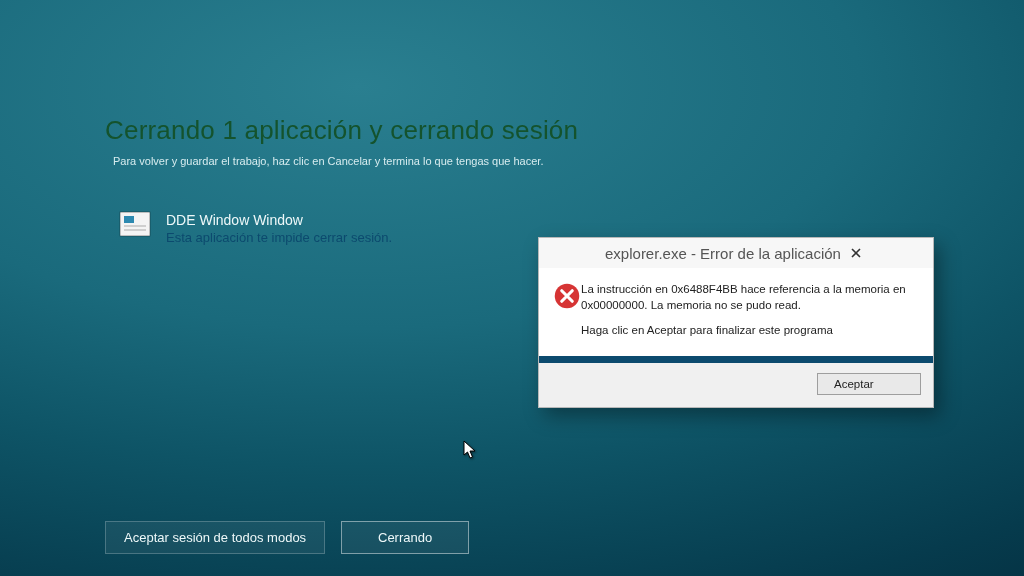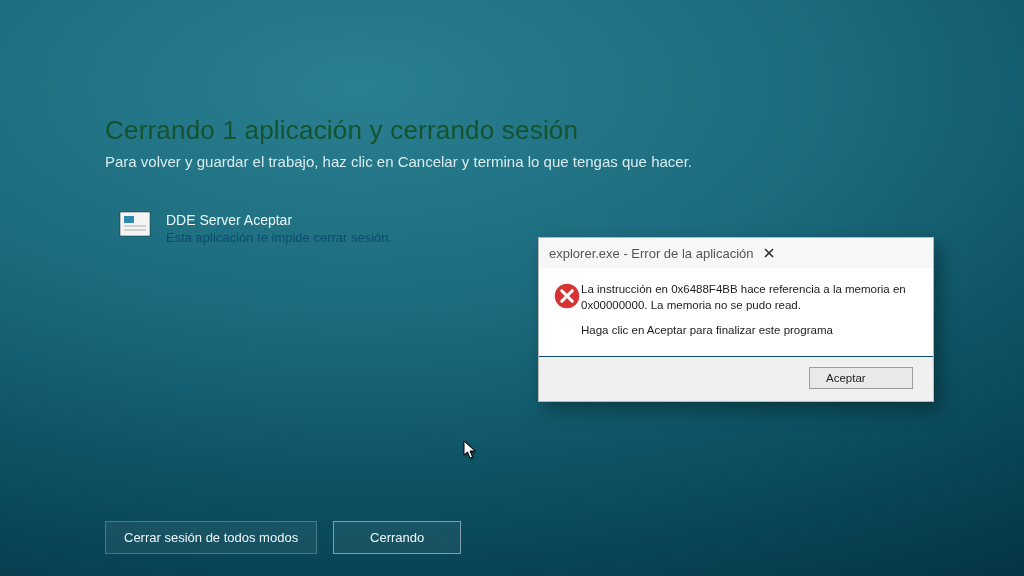--- a/index.html
+++ b/index.html
@@ -22,22 +22,22 @@
     width: 640px;
   }
   .hdr h1 {
     margin: 0 0 6px 0;
     font-size: 26px;
     font-weight: 300;
     letter-spacing: 0.2px;
     color: #14532d;
   }
   .hdr p {
-    margin: 0;
-    font-size: 15px;
+    margin: 8px;
+    font-size: 11px;
     font-weight: 400;
     line-height: 1.35;
     color: #d7ecef;
   }
 
   .app-row {
     position: absolute;
     left: 120px;
     top: 212px;
     display: flex;
@@ -109,23 +109,23 @@
     width: 394px;
     background: #f0f0f0;
     border: 1px solid #b8b8b8;
     box-shadow: 6px 8px 18px rgba(0,0,0,0.35);
     font-family: "Segoe UI", Tahoma, Arial, sans-serif;
     color: #222;
   }
   .dlg-titlebar {
     display: flex;
     align-items: center;
-    justify-content: flex-start;
+    justify-content: center;
     padding: 4px 6px 4px 10px;
-    font-size: 13px;
+    font-size: 15px;
     color: #555;
     background: #f7f7f7;
   }
   .dlg-close {
     width: 30px;
     height: 22px;
     display: flex;
     align-items: center;
     justify-content: center;
     cursor: default;
@@ -150,23 +150,23 @@
     font-size: 11.5px;
     line-height: 1.35;
     color: #222;
   }
   .dlg-msg p { margin: 0 0 10px 0; }
   .dlg-msg p:last-child { margin-bottom: 7px; }
 
   .dlg-actions {
     display: flex;
     justify-content: flex-end;
-    padding: 10px 20px 12px;
+    padding: 10px 12px 12px;
     background: #f0f0f0;
-    border-top: 1px solid #0c4a6e;
+    border-top: 7px solid #0c4a6e;
   }
   .dlg-btn {
     min-width: 70px;
     padding: 4px 16px;
     font-size: 11.5px;
     background: #e9e9e9;
     border: 1px solid #9e9e9e;
     cursor: default;
   }
 
@@ -184,27 +184,27 @@
 <body>
 
 <div class="hdr">
   <h1>Cerrando 1 aplicación y cerrando sesión</h1>
   <p>Para volver y guardar el trabajo, haz clic en Cancelar y termina lo que tengas que hacer.</p>
 </div>
 
 <div class="app-row">
   <div class="app-thumb"></div>
   <div class="app-txt">
-    <div class="name">DDE Server Aceptar</div>
+    <div class="name">DDE Window Window</div>
     <div class="desc">Esta aplicación te impide cerrar sesión.</div>
   </div>
 </div>
 
 <div class="btnbar">
-  <div class="win-btn">Cerrar sesión de todos modos</div>
+  <div class="win-btn">Aceptar sesión de todos modos</div>
   <div class="win-btn primary">Cerrando</div>
 </div>
 
 <div class="dlg">
   <div class="dlg-titlebar">
     <span>explorer.exe - Error de la aplicación</span>
     <div class="dlg-close">
       <svg viewBox="0 0 10 10">
         <path d="M1 1 L9 9 M9 1 L1 9" fill="none"></path>
       </svg>

